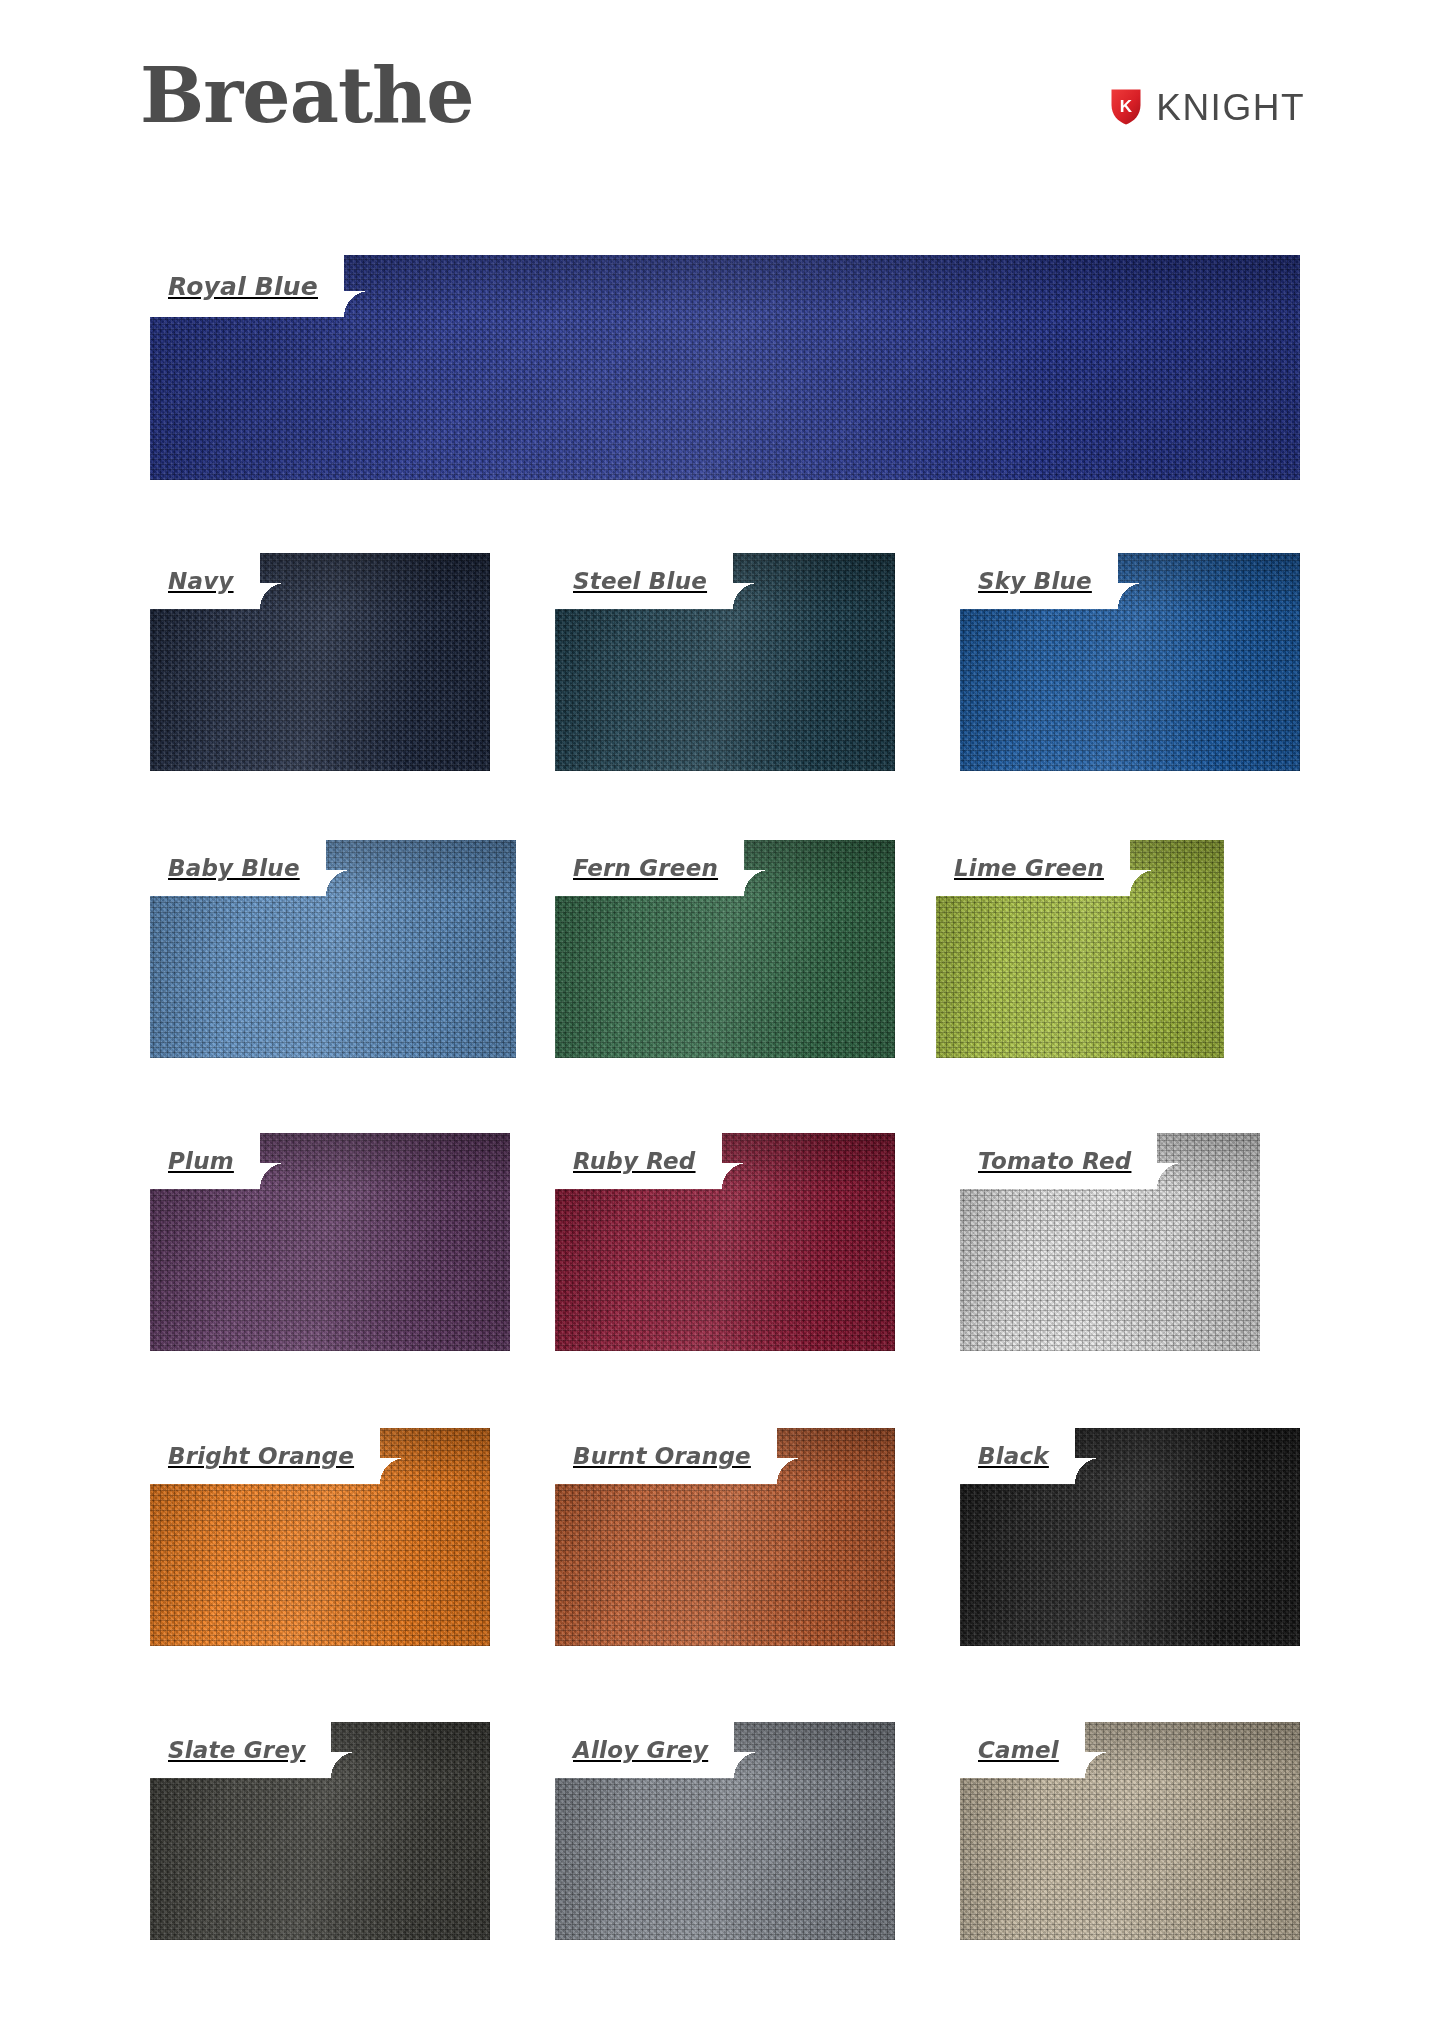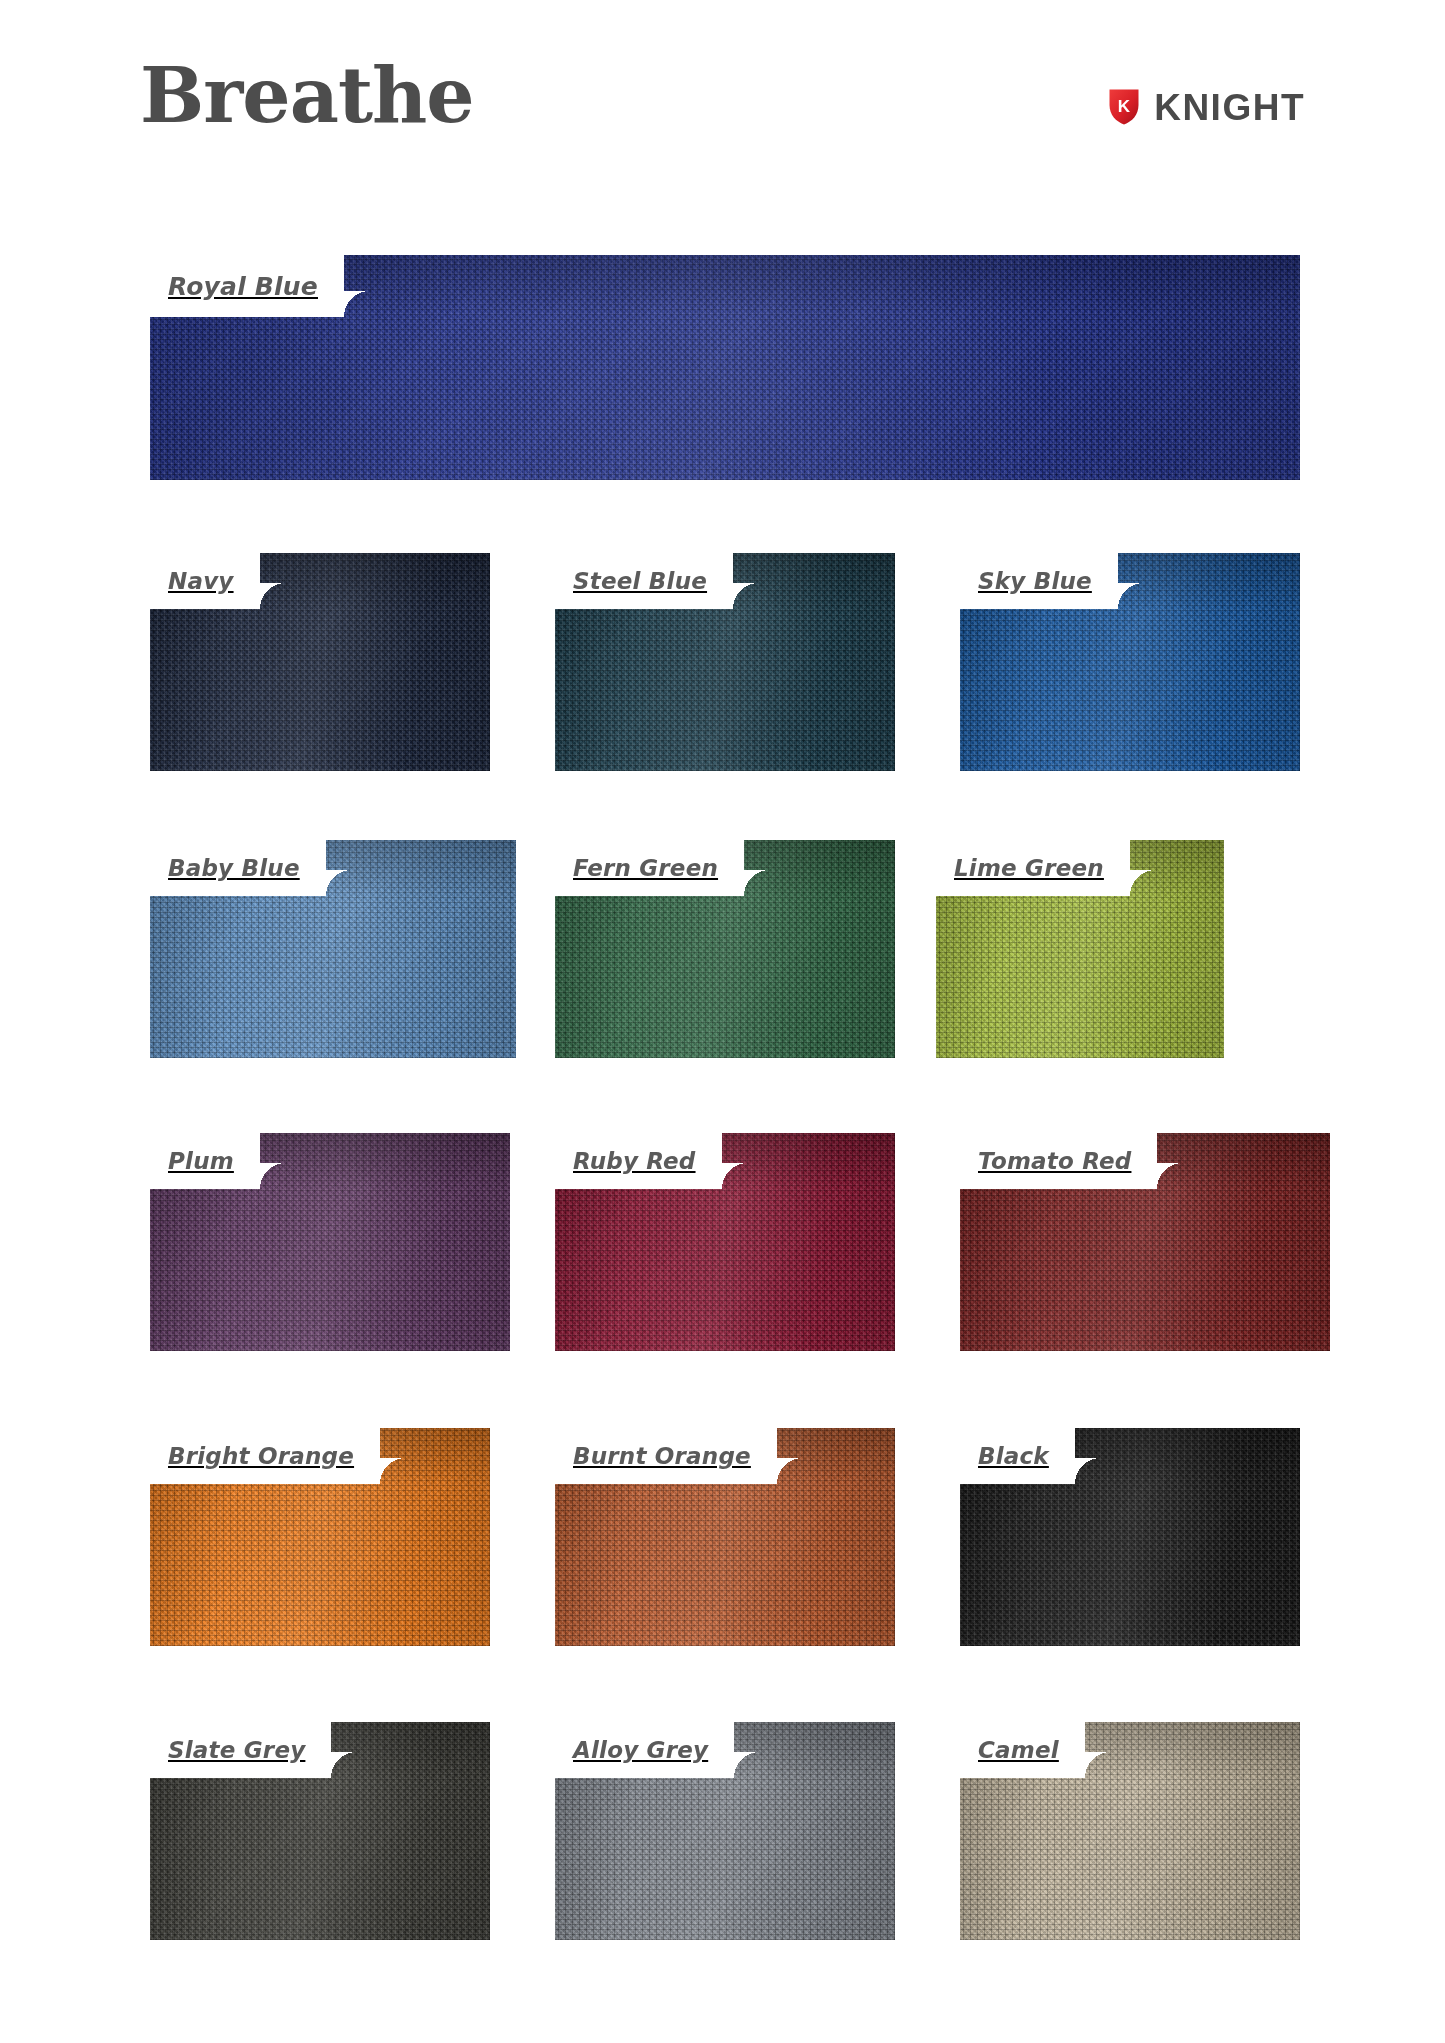--- a/index.html
+++ b/index.html
@@ -43,21 +43,21 @@
     gap: 14px;
   }
   .shield-icon {
     width: 32px;
     height: 38px;
     position: relative;
     display: block;
   }
   .brand-wordmark {
     font-family: "Liberation Sans", sans-serif;
-    font-weight: 700;
+    font-weight: 400;
     font-size: 37px;
     letter-spacing: 1.5px;
     color: #4a4a4a;
     line-height: 1;
   }
 
   
   .sheet {
     position: absolute;
     left: 0; top: 0;
@@ -261,21 +261,21 @@
     </div>
     <div class="swatch" style="left: 555px; top: 1133px; width: 340px; height: 218px; background-color: rgb(142, 17, 48);">
       <div class="weave"></div>
       <div class="sheen"></div>
       <div class="topshade"></div>
       <div class="label-tab">
         <span class="tab-text">Ruby Red</span>
         <span class="notch-curve"></span>
       </div>
     </div>
-    <div class="swatch" style="left: 960px; top: 1133px; width: 370px; height: 218px; background-color: #7f1d1d;">
+    <div class="swatch" style="left: 960px; top: 1133px; width: 300px; height: 218px; background-color: #e5e5e5;">
       <div class="weave"></div>
       <div class="sheen"></div>
       <div class="topshade"></div>
       <div class="label-tab">
         <span class="tab-text">Tomato Red</span>
         <span class="notch-curve"></span>
       </div>
     </div>
     <div class="swatch" style="left: 150px; top: 1428px; width: 340px; height: 218px; background-color: rgb(244, 123, 22);">
       <div class="weave"></div>

